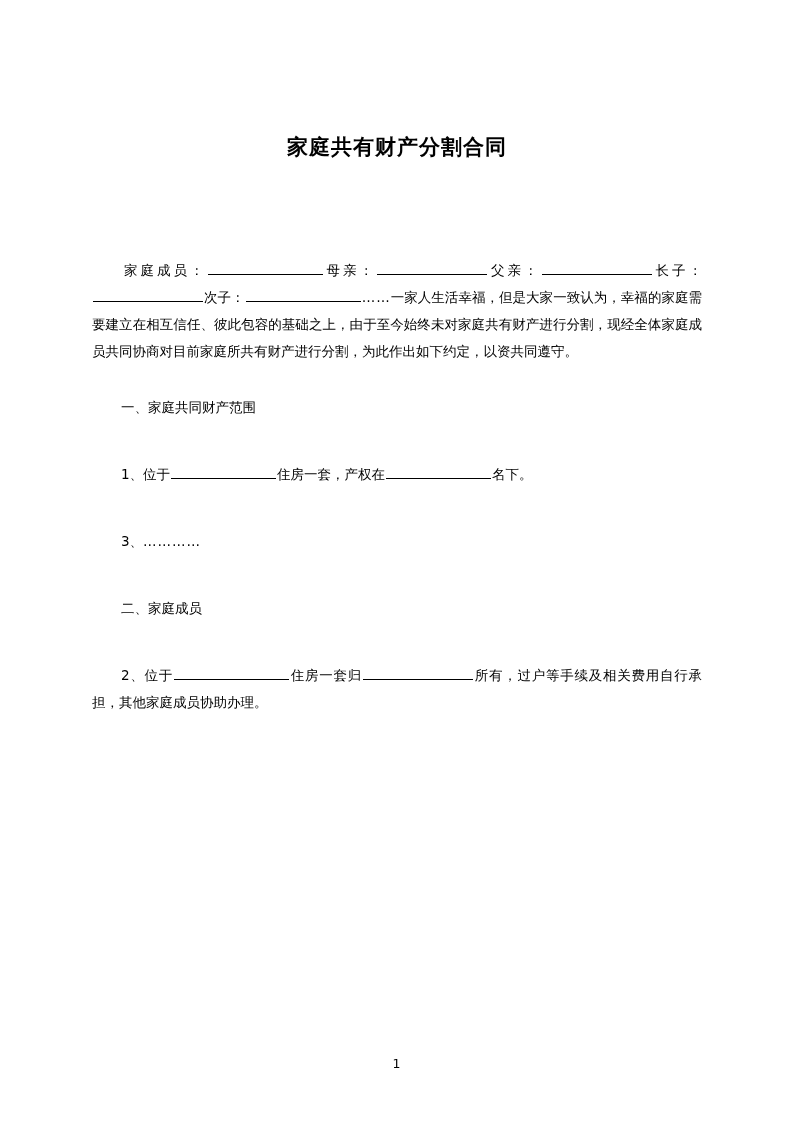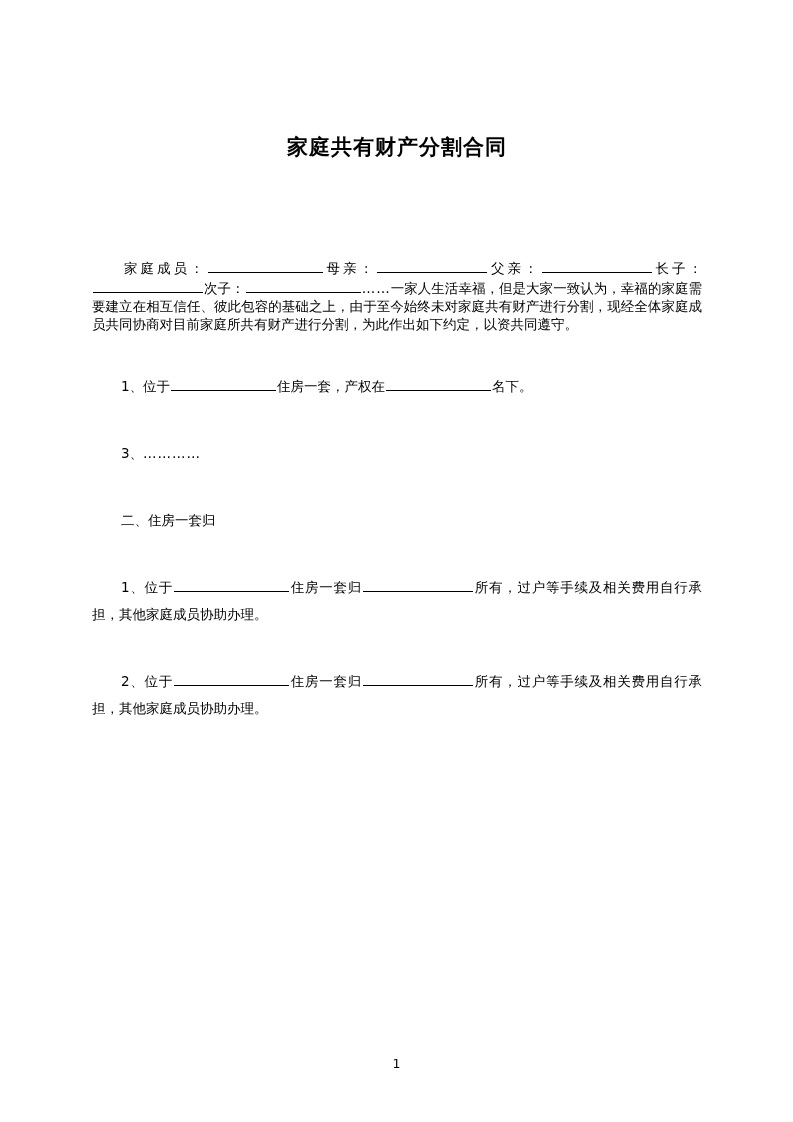--- a/index.html
+++ b/index.html
@@ -27,21 +27,21 @@
     margin-top: 132px;
     font-size: 21px;
     font-weight: bold;
     text-align: center;
     letter-spacing: 1px;
     line-height: 30px;
   }
   .body-block {
     margin-top: 95px;
     font-size: 13.5px;
-    line-height: 18px;
+    line-height: 27px;
     text-align: justify;
     text-justify: inter-ideograph;
   }
   .para {
     font-size: 13.5px;
     line-height: 27px;
     text-align: justify;
     text-justify: inter-ideograph;
   }
   .indent2 {
@@ -79,35 +79,33 @@
 
 <div class="page">
   <div class="content">
 
     <div class="doc-title">家庭共有财产分割合同</div>
 
     <div class="body-block">
       <span class="indent2" style="display:inline-block;width:29px;"></span><span>家庭成员：</span><span class="blank b115"></span><span>母亲：</span><span class="blank b110"></span><span>父亲：</span><span class="blank b110"></span><span>长子：</span><span class="blank b110"></span><span>次子：</span><span class="blank b115"></span><span class="dots">……</span><span>一家人生活幸福，但是大家一致认为，幸福的家庭需要建立在相互信任、彼此包容的基础之上，由于至今始终未对家庭共有财产进行分割，现经全体家庭成员共同协商对目前家庭所共有财产进行分割，为此作出如下约定，以资共同遵守。</span>
     </div>
 
+    <div class="para indent2 gap-l">一、家庭共同财产范围</div>
 
     <div class="para indent2 gap-m">
       <span>1、</span><span>位于</span><span class="blank b105"></span><span>住房一套，产权在</span><span class="blank b105"></span><span>名下。</span>
     </div>
 
 
     <div class="para indent2 gap-m">
       <span>3、</span><span class="dots">…………</span>
     </div>
 
-    <div class="para indent2 gap-m">二、住房一套归</div>
+    <div class="para indent2 gap-m">二、家庭成员</div>
 
-    <div class="para indent2 gap-m">
-      <span>1、</span><span>位于</span><span class="blank b115"></span><span>住房一套归</span><span class="blank b110"></span><span>所有，过户等手续及相关费用自行承担，其他家庭成员协助办理。</span>
-    </div>
 
     <div class="para indent2 gap-m">
       <span>2、</span><span>位于</span><span class="blank b115"></span><span>住房一套归</span><span class="blank b110"></span><span>所有，过户等手续及相关费用自行承担，其他家庭成员协助办理。</span>
     </div>
 
 
 
 
   </div>
 

